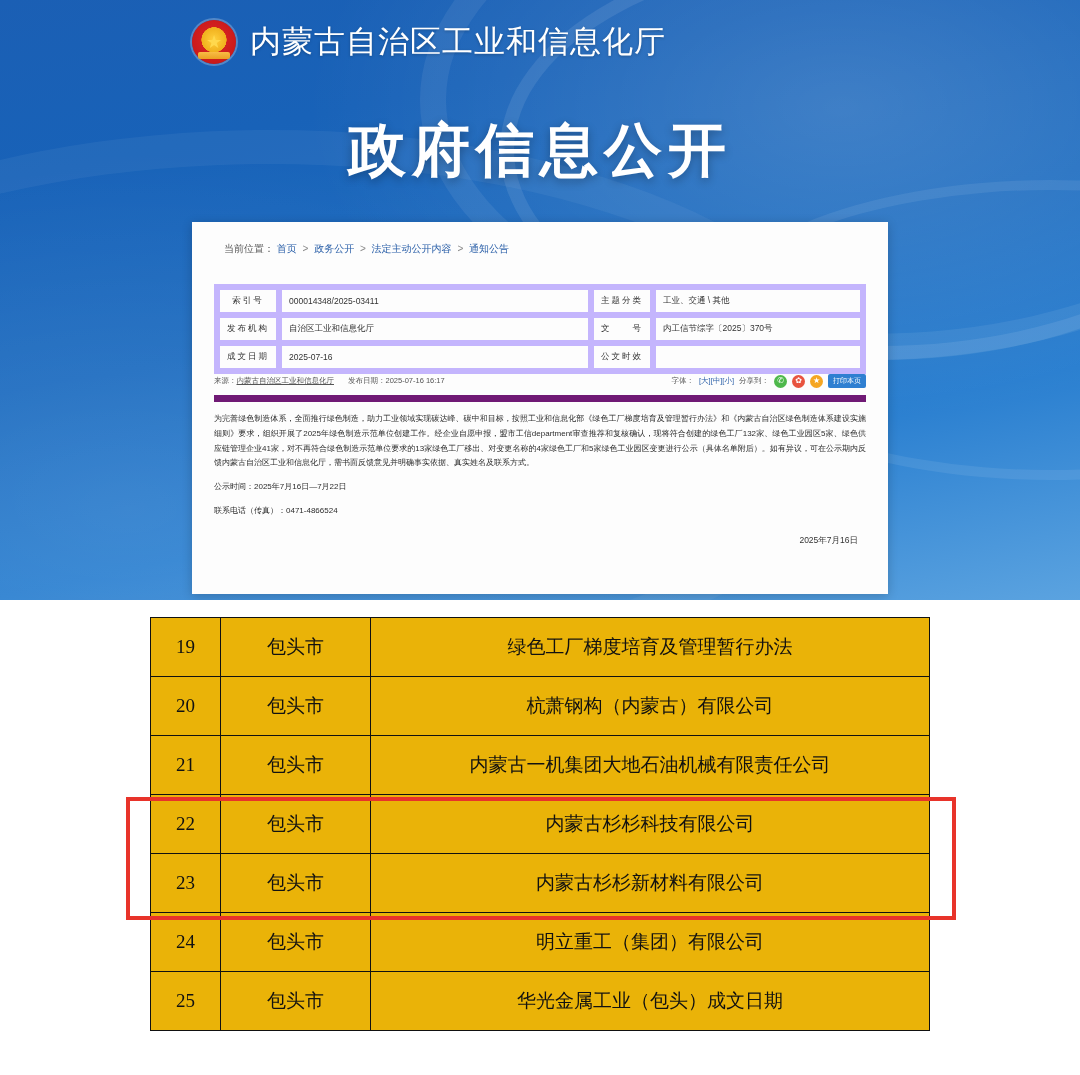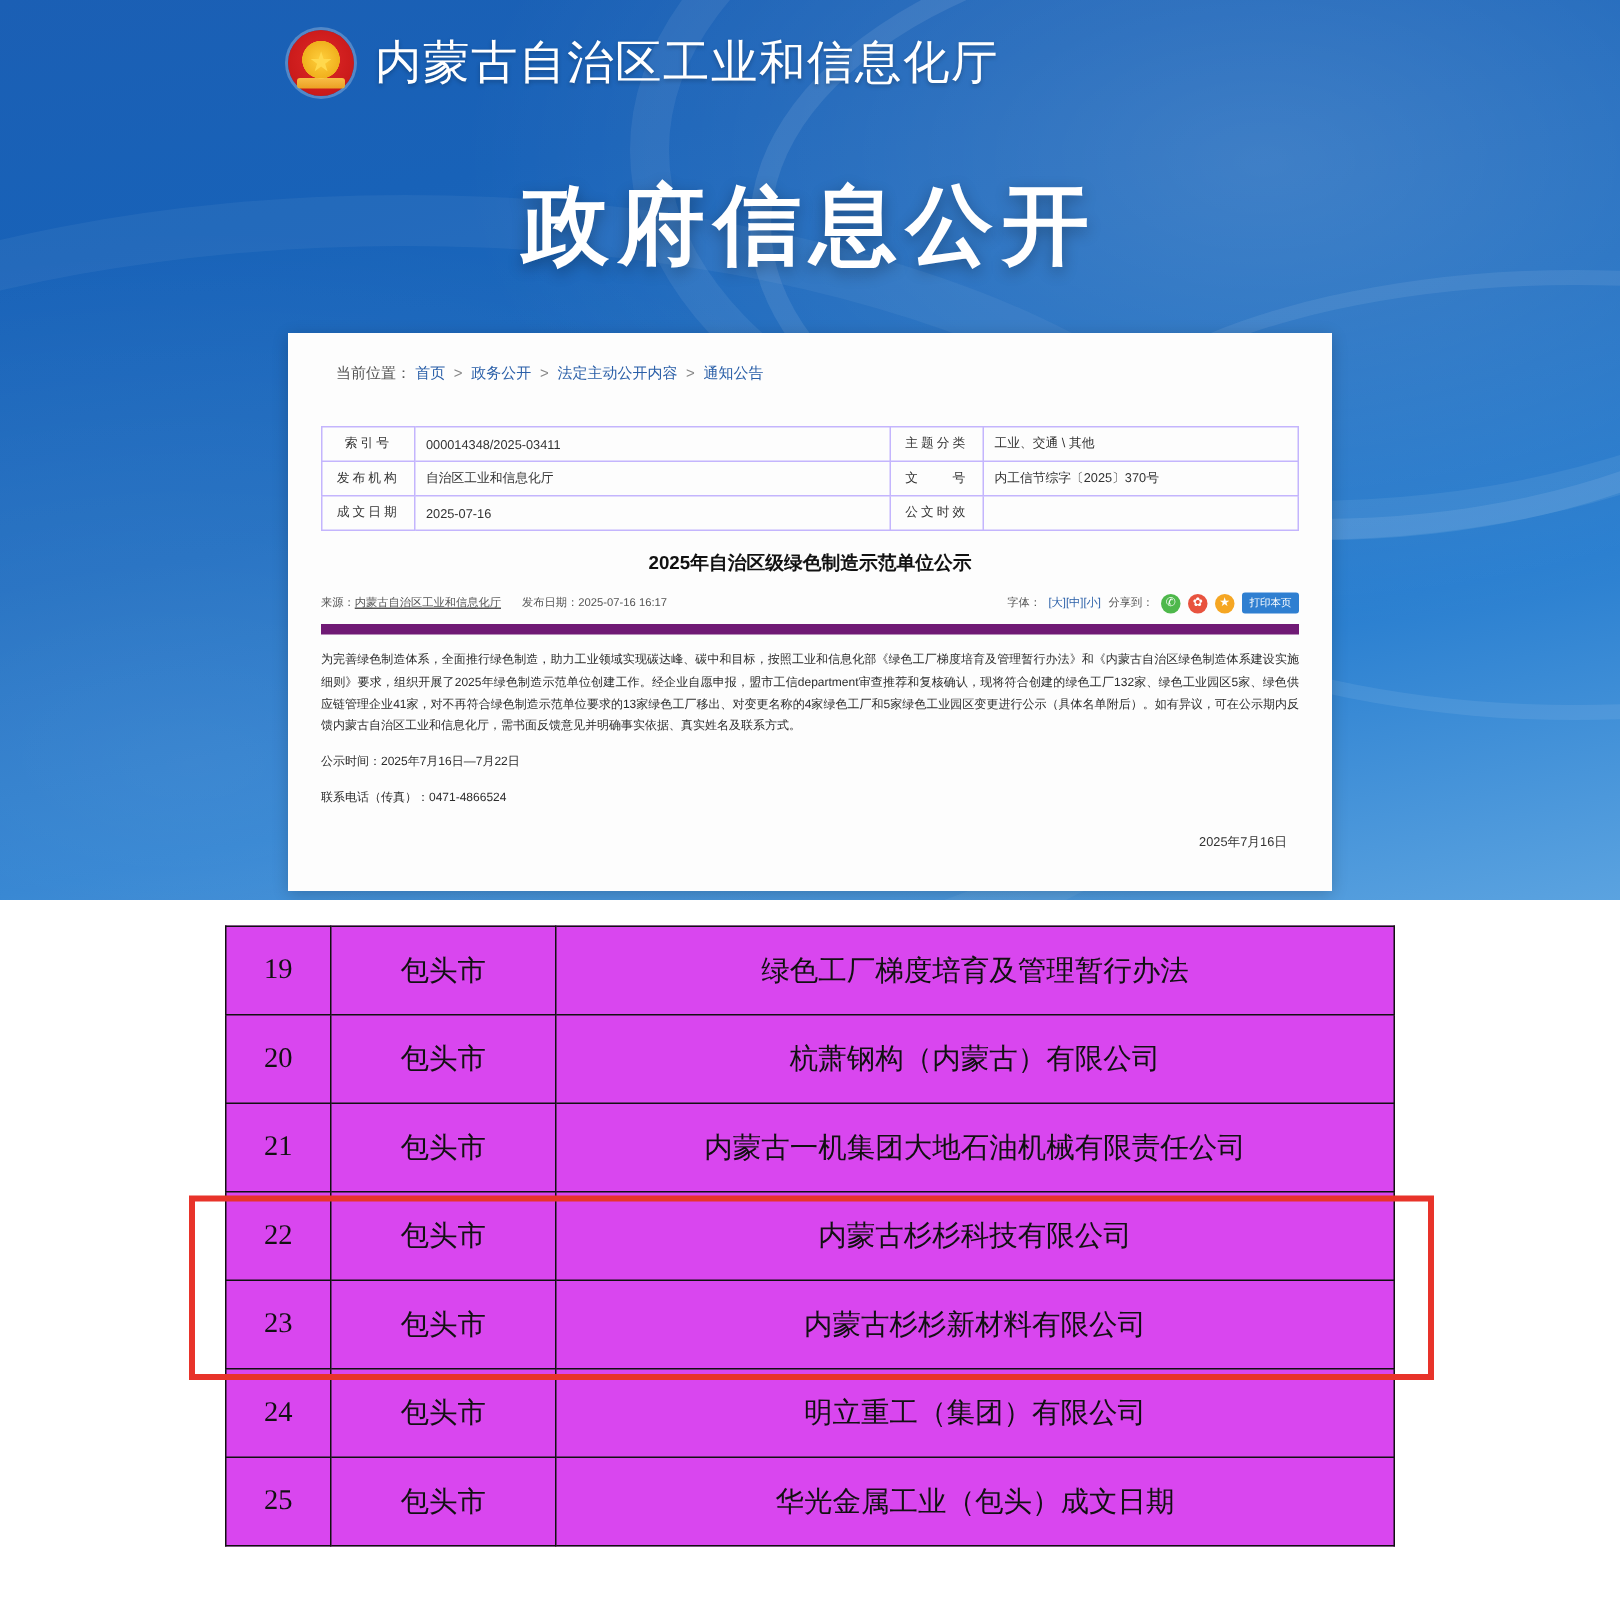--- a/index.html
+++ b/index.html
@@ -103,21 +103,21 @@
   .breadcrumb .sep { color: #888; margin: 0 3px; }
 
   table.meta {
     width: 100%;
     border-collapse: collapse;
     font-size: 8.5px;
     color: #333;
     table-layout: fixed;
   }
   table.meta td {
-    border: 1px solid #c4b5fd;
+    border: 6px solid #c4b5fd;
     padding: 5px 7px;
     height: 20px;
     white-space: nowrap;
     overflow: hidden;
   }
   td.mk { width: 62px; text-align: center; color: #333; letter-spacing: 2px; }
   td.mv { }
   td.mk2 { width: 62px; text-align: center; letter-spacing: 2px; font-family: Liberation Mono, monospace; }
   td.mv2 { width: 210px; }
 
@@ -181,21 +181,21 @@
 
   
   .list-wrap {
     position: absolute;
     left: 150px; top: 617px;
     width: 780px;
   }
   table.list {
     width: 780px;
     border-collapse: collapse;
-    background: #d946ef;
+    background: #eab308;
     padding-left: 16px;
   }
   table.list td {
     border: 1px solid #111;
     height: 59px;
     font-size: 19px;
     color: #111;
     text-align: center;
     vertical-align: middle;
     font-family: "Liberation Serif", serif;
@@ -259,21 +259,20 @@
       </tr>
       <tr>
         <td class="mk">成文日期</td>
         <td class="mv">2025-07-16</td>
         <td class="mk2">公文时效</td>
         <td class="mv2"></td>
       </tr>
     </tbody>
       </table>
 
-    <div class="doc-title">2025年自治区级绿色制造示范单位公示</div>
 
     <div class="doc-subbar">
       <span class="src">
         <span>来源：</span><u>内蒙古自治区工业和信息化厅</u>
       </span>
       <span class="src">
         <span>发布日期：</span><span>2025-07-16 16:17</span>
       </span>
       <span class="right">
         <span>字体：</span>

